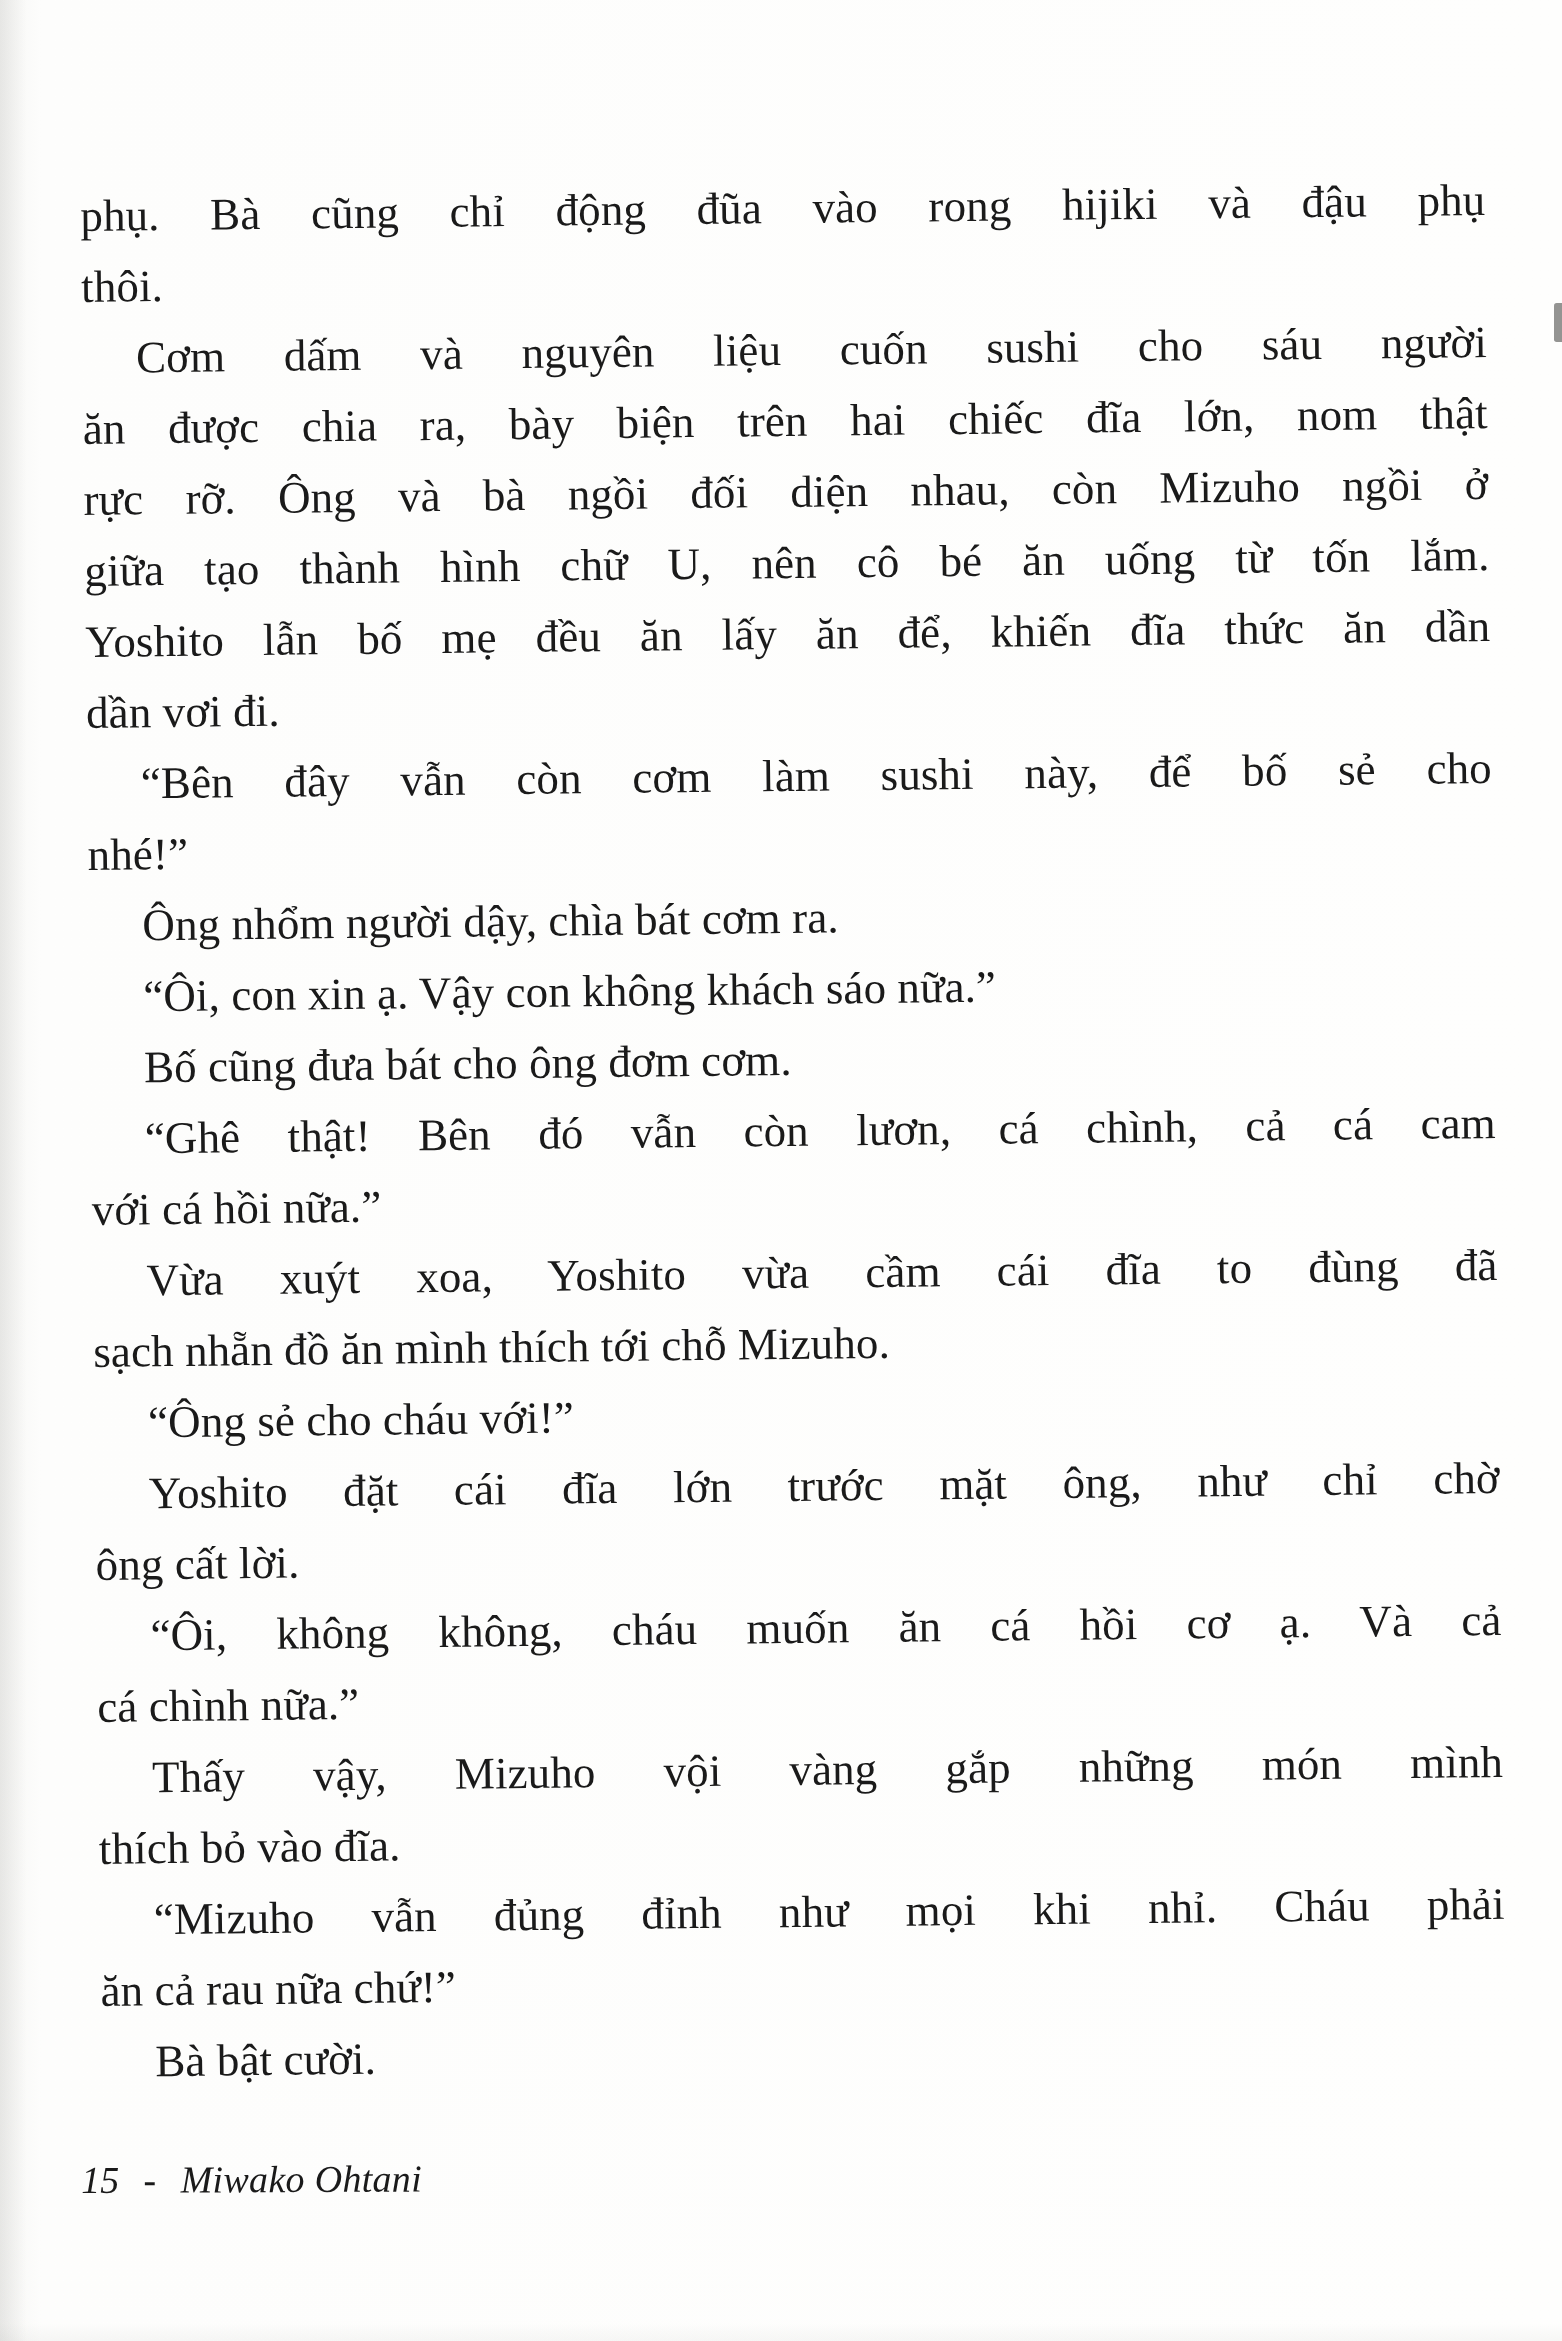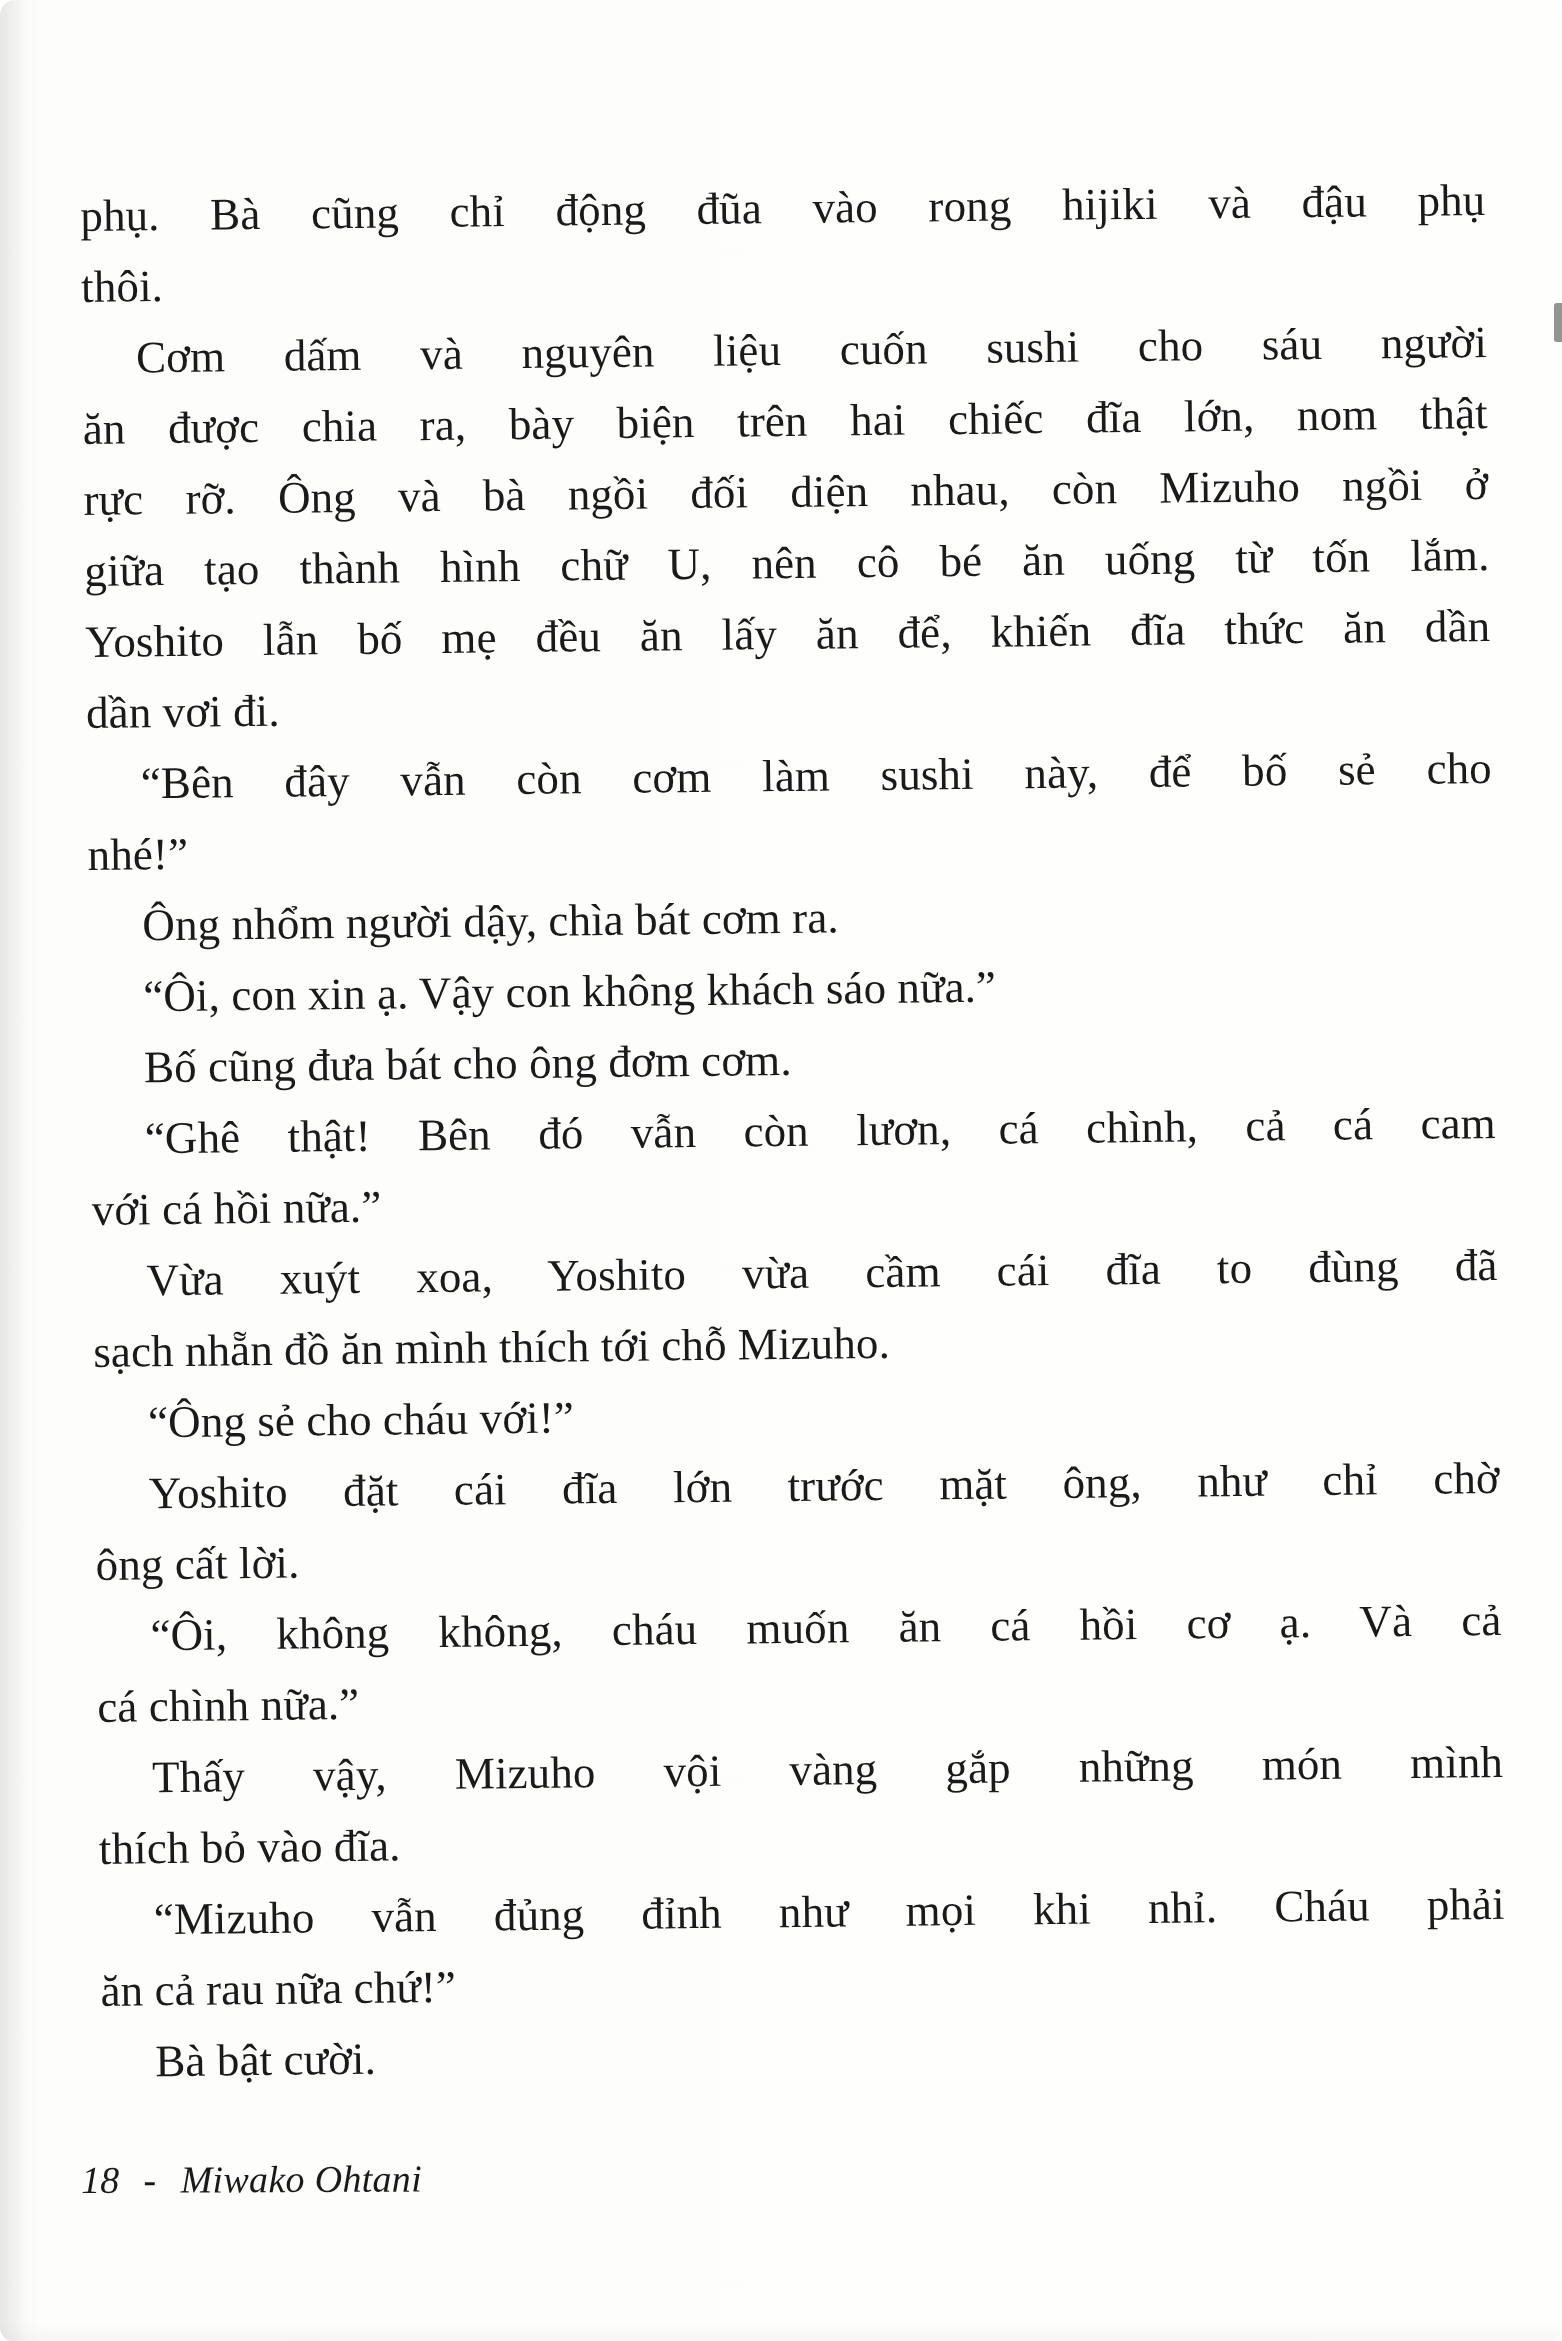--- a/index.html
+++ b/index.html
@@ -8,21 +8,20 @@
     background: #ffffff;
   }
   .page {
     position: relative;
     width: 1562px;
     height: 2342px;
     background: linear-gradient(90deg, #f6f6f4 0px, #fdfdfc 41px, #fefefd 100%);
     overflow: hidden;
     font-family: "Liberation Serif", "DejaVu Serif", serif;
     color: #1a1a1a;
-    border-radius: 15px;
   }
   .scan-shadow-left {
     position: absolute;
     left: 0; top: 0;
     width: 31px; height: 100%;
     background: linear-gradient(to right, rgba(90,90,88,0.10), rgba(90,90,88,0.0) 85%);
     pointer-events: none;
   }
   .scan-shadow-bottom {
     position: absolute;
@@ -112,16 +111,16 @@
       <div class="line indent full">“Ôi, không không, cháu muốn ăn cá hồi cơ ạ. Và cả</div>
       <div class="line">cá chình nữa.”</div>
       <div class="line indent full">Thấy vậy, Mizuho vội vàng gắp những món mình</div>
       <div class="line">thích bỏ vào đĩa.</div>
       <div class="line indent full">“Mizuho vẫn đủng đỉnh như mọi khi nhỉ. Cháu phải</div>
       <div class="line">ăn cả rau nữa chứ!”</div>
       <div class="line indent">Bà bật cười.</div>
     </div>
 
   <div class="footer">
-    <span>18</span><span class="sep">-</span><span class="author">Miwako Ohtani</span>
+    <span>15</span><span class="sep">-</span><span class="author">Miwako Ohtani</span>
   </div>
 </div>
 
 
 </body></html>

